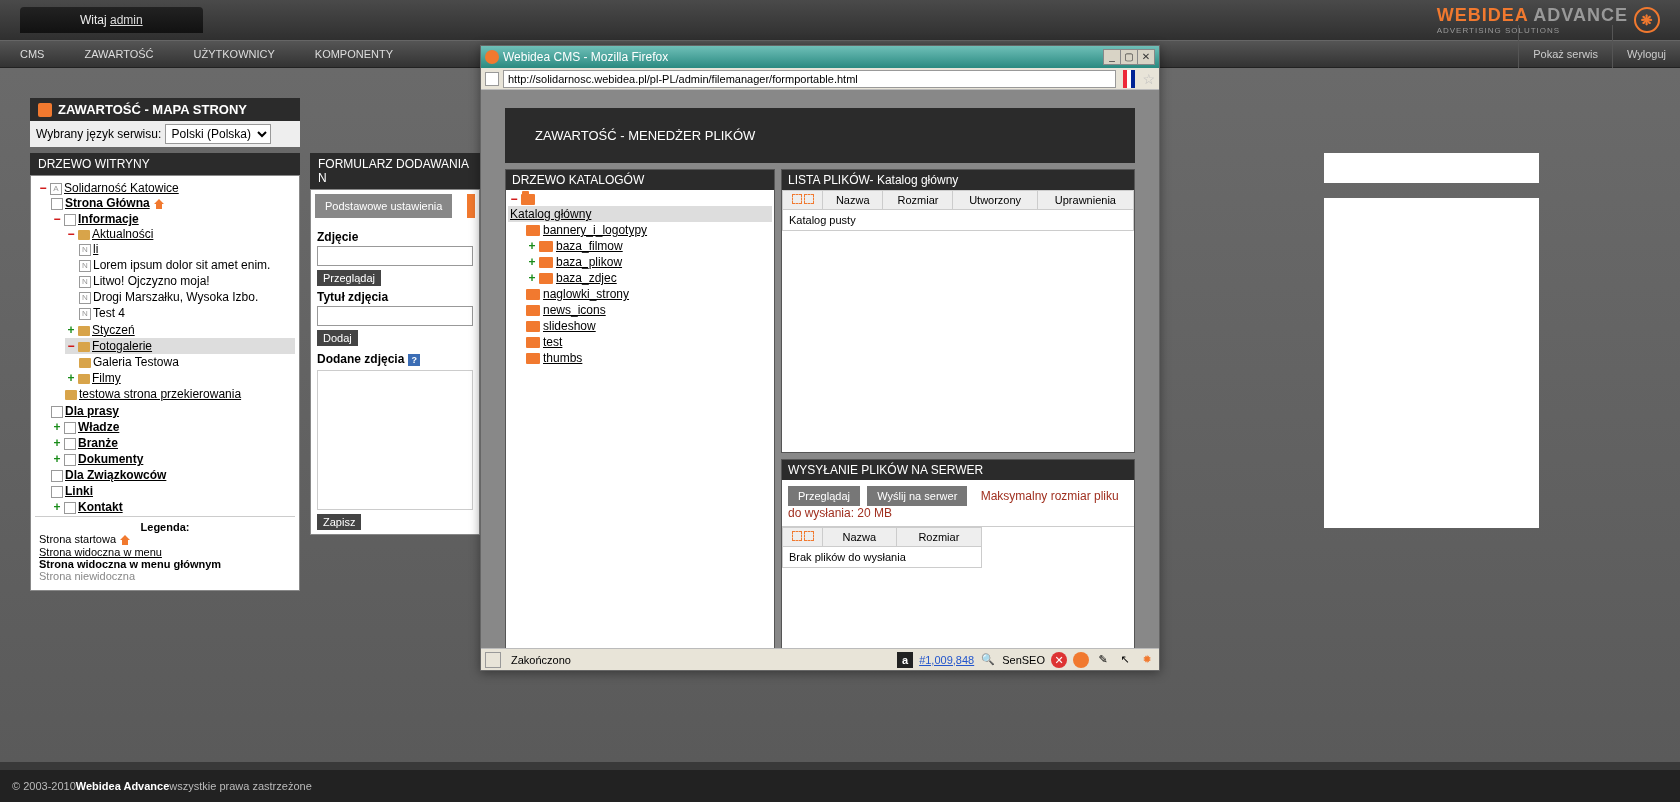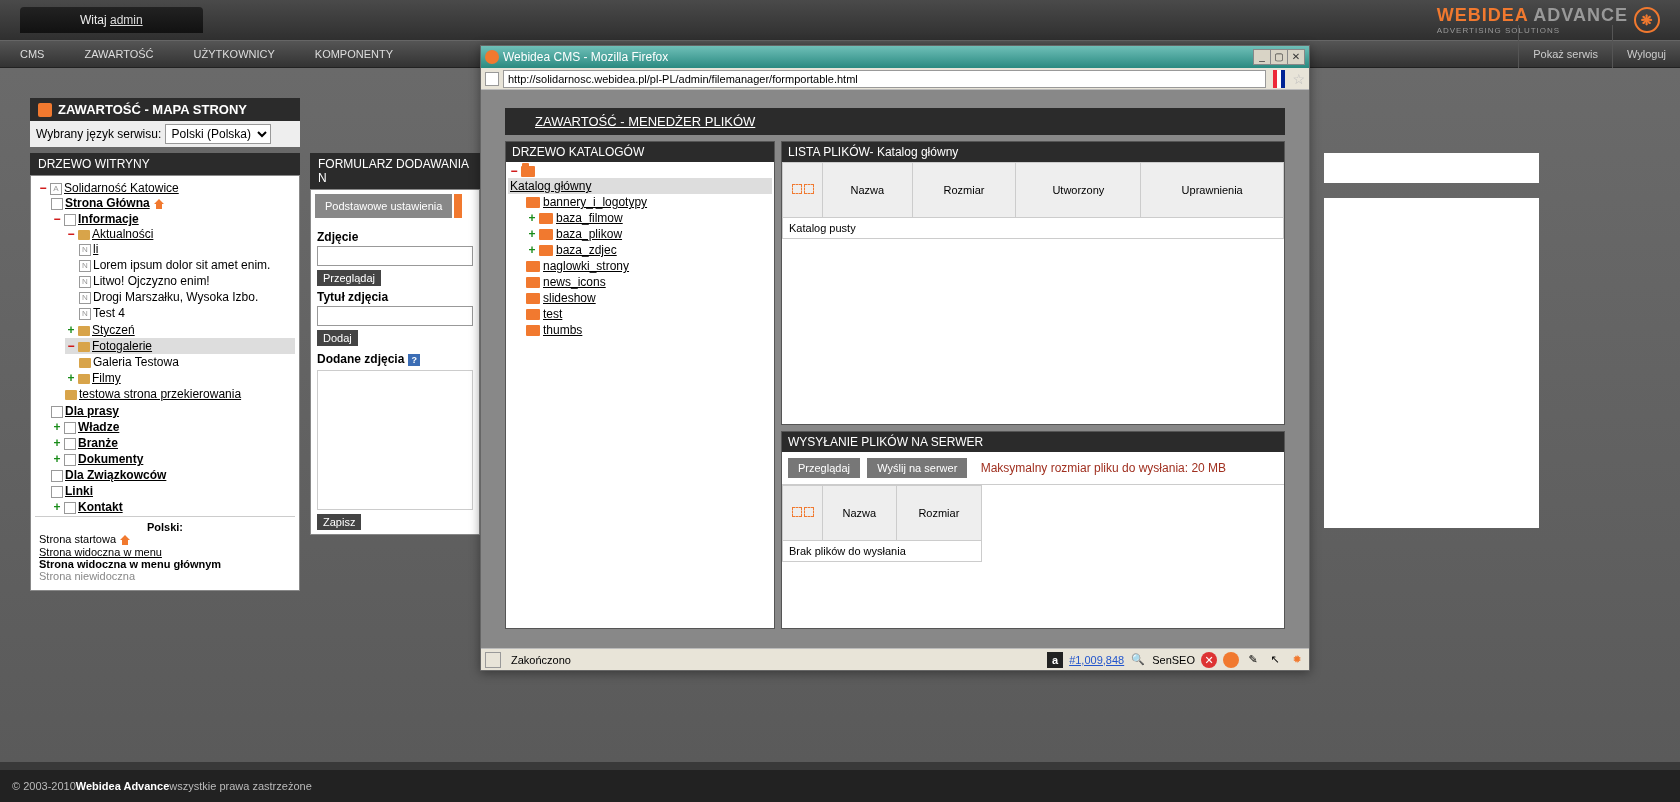--- a/index.html
+++ b/index.html
@@ -44,66 +44,66 @@
 .sel-row { background:#ddd; }
 
 .legend { border-top:1px solid #ccc; padding:4px; font-size:11px; }
 .legend .title { text-align:center; font-weight:bold; }
 .legend .bold { font-weight:bold; }
 .legend .under { text-decoration:underline; }
 .legend .grey { color:#888; }
 
 
 .form-panel { background:#fff; }
-.form-tabs { display:flex; gap:2px; padding:4px; background:#fff; }
+.form-tabs { display:flex; gap:2px; padding:4px; background:#fff;justify-content:space-between; }
 .form-tab { background:#888; color:#fff; font-size:11px; padding:6px 10px; cursor:pointer; }
 .form-tab.orange { background:#f1792f; width:8px; padding:6px 2px;}
 .form-body { padding:4px 6px; font-size:12px; }
 .form-body .lbl { font-weight:bold; margin-top:4px; }
 .form-body .blk { background:#444; color:#fff; padding:2px 6px; display:inline-block; font-size:11px; margin-top:4px; cursor:pointer;}
 .form-body input[type=text] { width:100%; border:1px solid #999; font-size:12px; padding:2px; margin-top:2px;}
 .help-ico { display:inline-block; width:12px; height:12px; background:#3b6db5; color:#fff; font-size:9px; text-align:center; line-height:12px; font-weight:bold; margin-left:4px;}
 .form-spacer { height:140px; border:1px solid #ccc; margin-top:4px; background:#fff;}
 .form-save { margin-top:8px; }
 
 
 .right-empty { background:#fff; position:absolute; }
 
 
-.ffwin { position:absolute; left:480px; top:45px; width:830px; height:626px; background:#f9a8d4; border:1px solid #666; box-shadow:0 2px 10px rgba(0,0,0,0.4); }
+.ffwin { position:absolute; left:480px; top:45px; width:680px; height:626px; background:#f9a8d4; border:1px solid #666; box-shadow:0 2px 10px rgba(0,0,0,0.4); }
 .ff-titlebar { height:22px; background:linear-gradient(#6fbfb8,#2a8a80); display:flex; align-items:center; padding:0 4px; color:#fff; font-size:12px; }
 .ff-titlebar .ff-ico { width:14px; height:14px; background:#f1792f; border-radius:50%; margin-right:4px;}
 .ff-titlebar .ff-title { flex:1; }
 .ff-titlebar .winbtns { display:flex; gap:0; }
 .ff-titlebar .winbtn { width:18px; height:16px; background:#d9d4c6; border:1px solid #888; color:#333; font-size:10px; text-align:center; line-height:14px; cursor:pointer; margin-left:-1px;}
 .ff-url { height:22px; background:#e8e4d8; display:flex; align-items:center; padding:2px 4px; gap:4px; border-bottom:1px solid #bbb;}
 .ff-url .page-ico2 { width:14px; height:14px; border:1px solid #999; background:#fff;}
 .ff-url input { flex:1; border:1px solid #999; font-size:11px; padding:2px 4px; background:#fff;}
 .ff-url .flag { width:18px; height:12px; background:linear-gradient(to bottom,#002395 33%,#fff 33%,#fff 66%,#ed2939 66%); transform:rotate(90deg);}
 .ff-url .star { color:#bbb; font-size:14px; cursor:pointer;}
 
 .ff-content { position:absolute; top:44px; bottom:22px; left:0; right:0; background:#888; padding:18px 24px; }
-.cms-headerbar { background:#2b2b2b; color:#fff; font-size:13px; padding:6px 30px;text-decoration:underline; }
+.cms-headerbar { background:#2b2b2b; color:#fff; font-size:13px; padding:20px 30px; }
 .cms-cols { display:flex; gap:6px; margin-top:6px; height: calc(100% - 34px); }
 .cms-left { width:270px; display:flex; flex-direction:column; }
 .cms-right { flex:1; display:flex; flex-direction:column; gap:6px; }
 .cms-box { background:#fff; border:1px solid #555; display:flex; flex-direction:column; }
 .cms-box-hdr { background:#2b2b2b; color:#fff; font-size:12px; padding:3px 6px; }
 .cms-box-body { flex:1; background:#fff; font-size:12px; overflow:hidden;}
 
 .dir-tree { padding:2px; }
 .dir-tree ul { list-style:none; margin-left:18px; }
 .dir-tree li { padding:1px 0; }
 .folder { display:inline-block; width:14px; height:11px; background:#f1792f; border-radius:1px; margin-right:3px; vertical-align:middle; position:relative;}
 .folder.open::before { content:''; position:absolute; top:-3px; left:1px; width:7px; height:3px; background:#f1792f; border-radius:1px 1px 0 0;}
 .dir-root { background:#ddd; display:block; padding:1px 2px;}
 .dir-tree a { color:#000; text-decoration:underline; }
 
 .file-table { width:100%; border-collapse:collapse; font-size:11px; }
-.file-table th { background:#eee; border:1px solid #ccc; padding:21px 6px; font-weight:normal; }
+.file-table th { background:#eee; border:1px solid #ccc; padding:3px 6px; font-weight:normal; }
 .file-table td { border:1px solid #ccc; padding:4px 6px; }
 .th-icons { width:40px; }
 .sel-ico { display:inline-block; width:10px; height:10px; border:1px dashed #f1792f; margin:0 1px;}
 
 .upload-bar { background:#fff; padding:6px; font-size:12px; border-bottom:1px solid #ccc;}
 .upload-bar .btn { background:#777; color:#fff; padding:4px 10px; font-size:11px; cursor:pointer; display:inline-block; margin-right:4px;}
 .upload-bar .warn { color:#a03020; margin-left:6px;}
 
 
 .ff-status { position:absolute; bottom:0; left:0; right:0; height:22px; background:#e8e4d8; border-top:1px solid #bbb; display:flex; align-items:center; font-size:11px; padding:0 4px; gap:6px;}
@@ -164,21 +164,21 @@
           <ul>
             <li><span class="page-ico"></span><a href="#" class="bold">Strona Główna</a> <span class="home-ico"><svg viewBox="0 0 12 12">
                     <path d="M1 6 L6 1 L11 6 L9 6 L9 11 L3 11 L3 6 Z" fill="#f1792f"></path>
                   </svg></span></li>
             <li><span class="pm minus">−</span><span class="page-ico"></span><a href="#" class="bold">Informacje</a>
               <ul>
                 <li><span class="pm minus">−</span><span class="folder-ico"></span><a href="#">Aktualności</a>
                   <ul>
                     <li><span class="page-ico">N</span><a href="#">li</a></li>
                     <li><span class="page-ico">N</span><span>Lorem ipsum dolor sit amet enim.</span></li>
-                    <li><span class="page-ico">N</span><span>Litwo! Ojczyzno enim!</span></li>
+                    <li><span class="page-ico">N</span><span>Litwo! Ojczyzno moja!</span></li>
                     <li><span class="page-ico">N</span><span>Drogi Marszałku, Wysoka Izbo.</span></li>
                     <li><span class="page-ico">N</span><span>Test 4</span></li>
                   </ul>
                 </li>
                 <li><span class="pm plus">+</span><span class="folder-ico"></span><a href="#">Styczeń</a></li>
                 <li class="sel-row"><span class="pm minus">−</span><span class="folder-ico"></span><a href="#">Fotogalerie</a>
                 </li>
                 <li style="margin-left:14px"><span class="folder-ico"></span><span>Galeria Testowa</span></li>
                 <li><span class="pm plus">+</span><span class="folder-ico"></span><a href="#">Filmy</a></li>
                 <li><span class="folder-ico"></span><a href="#">testowa strona przekierowania</a></li>
@@ -188,21 +188,21 @@
             <li><span class="pm plus">+</span><span class="page-ico"></span><a href="#" class="bold">Władze</a></li>
             <li><span class="pm plus">+</span><span class="page-ico"></span><a href="#" class="bold">Branże</a></li>
             <li><span class="pm plus">+</span><span class="page-ico"></span><a href="#" class="bold">Dokumenty</a></li>
             <li><span class="page-ico"></span><a href="#" class="bold">Dla Związkowców</a></li>
             <li><span class="page-ico"></span><a href="#" class="bold">Linki</a></li>
             <li><span class="pm plus">+</span><span class="page-ico"></span><a href="#" class="bold">Kontakt</a></li>
           </ul>
         </li>
       </ul>
       <div class="legend">
-        <div class="title">Polski:</div>
+        <div class="title">Legenda:</div>
         <div><span>Strona startowa</span> <span class="home-ico"><svg viewBox="0 0 12 12">
                 <path d="M1 6 L6 1 L11 6 L9 6 L9 11 L3 11 L3 6 Z" fill="#f1792f"></path>
               </svg></span></div>
         <div class="under">Strona widoczna w menu</div>
         <div class="bold">Strona widoczna w menu głównym</div>
         <div class="grey">Strona niewidoczna</div>
       </div>
     </div>
   </div>
 

